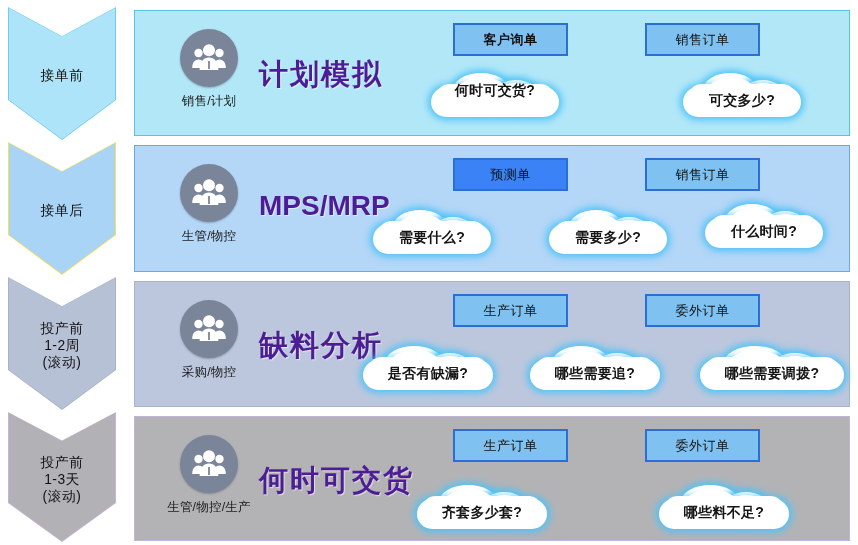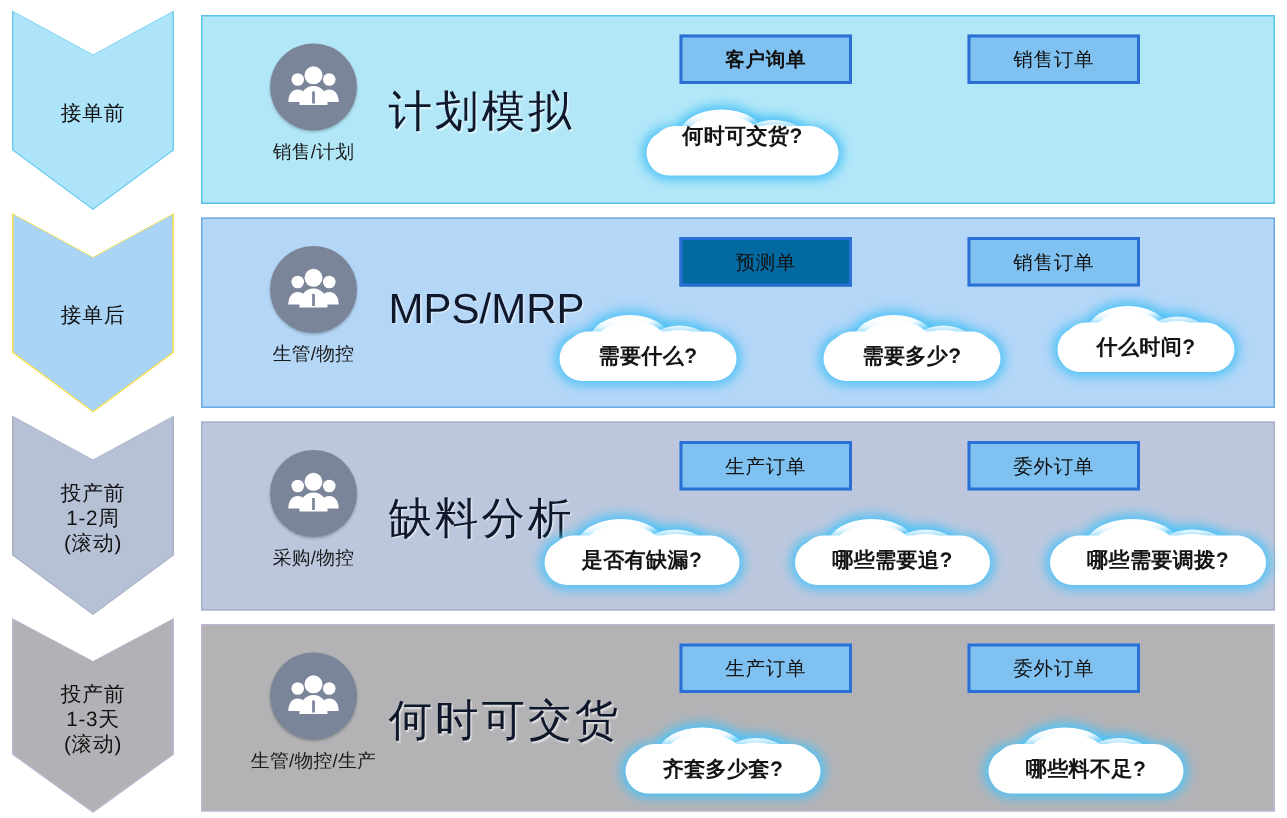--- a/index.html
+++ b/index.html
@@ -95,24 +95,25 @@
     white-space: nowrap;
     letter-spacing: 0.2px;
   }
 
   
   .proc-title {
     position: absolute;
     left: 124px;
     top: 44px;
     font-size: 29px;
-    color: #0f172a;
+    color: #4c1d95;
     letter-spacing: 2px;
     text-shadow: 1px 1px 1px rgba(255,255,255,0.6);
     white-space: nowrap;
+    font-weight: bold;
   }
   .proc-title.latin { letter-spacing: 0px; font-size: 28px; }
 
   
   .order-box {
     position: absolute;
     width: 115px;
     height: 33px;
     box-sizing: border-box;
     background: #7fc2f2;
@@ -232,20 +233,29 @@
   <div class="cloud" style="left:296px; top:60px; width:128px;align-items:center;">
     <div class="puff" style="left: 22px; top: 2px; width: 56px; height: 34px; background: rgb(255, 255, 255); box-shadow: rgb(79, 195, 247) 0px 0px 7px 3px;"></div>
     <div class="puff" style="left: 62px; top: 9px; width: 46px; height: 30px; background: rgb(255, 255, 255); box-shadow: rgb(79, 195, 247) 0px 0px 7px 3px;"></div>
     <div class="cloud-body" style="background: rgb(255, 255, 255); box-shadow: rgb(79, 195, 247) 0px 0px 7px 3px;"></div>
     <div class="mask" style="background: rgb(255, 255, 255);"></div>
     <div class="mask2" style="left: 26px; top: 6px; width: 50px; height: 30px; background: rgb(255, 255, 255);"></div>
     <div class="mask2" style="left: 64px; top: 12px; width: 42px; height: 26px; background: rgb(255, 255, 255);"></div>
     <span class="cloud-text">何时可交货?</span>
   </div>
 
+  <div class="cloud" style="left:548px; top:60px; width:118px;">
+    <div class="puff" style="left: 20px; top: 2px; width: 54px; height: 34px; background: rgb(255, 255, 255); box-shadow: rgb(79, 195, 247) 0px 0px 7px 3px;"></div>
+    <div class="puff" style="left: 58px; top: 9px; width: 44px; height: 30px; background: rgb(255, 255, 255); box-shadow: rgb(79, 195, 247) 0px 0px 7px 3px;"></div>
+    <div class="cloud-body" style="background: rgb(255, 255, 255); box-shadow: rgb(79, 195, 247) 0px 0px 7px 3px;"></div>
+    <div class="mask" style="background: rgb(255, 255, 255);"></div>
+    <div class="mask2" style="left: 24px; top: 6px; width: 48px; height: 30px; background: rgb(255, 255, 255);"></div>
+    <div class="mask2" style="left: 60px; top: 12px; width: 40px; height: 26px; background: rgb(255, 255, 255);"></div>
+    <span class="cloud-text">可交多少?</span>
+  </div>
 </div>
 
 <div class="row-panel" id="row1">
   <div class="role-block">
     <div class="role-circle" style="background: rgb(122, 133, 153);">
       <svg width="36" height="32" viewBox="0 0 36 32" aria-hidden="true">
         <g fill="#ffffff">
           <circle cx="7.5" cy="11" r="4.2"></circle>
           <path d="M1.2 26 C1.2 20.5 4 17.6 7.5 17.6 C11 17.6 13.8 20.5 13.8 26 Z"></path>
           <circle cx="28.5" cy="11" r="4.2"></circle>
@@ -254,21 +264,21 @@
           <path d="M8.6 28 C8.6 19.6 12.6 15.4 18 15.4 C23.4 15.4 27.4 19.6 27.4 28 Z"></path>
           <rect x="17.1" y="19" width="1.8" height="8" fill="#7a8599"></rect>
         </g>
       </svg>
     </div>
     <div class="role-label">生管/物控</div>
   </div>
 
   <div class="proc-title latin">MPS/MRP</div>
 
-  <div class="order-box b0" style="background: #0369a1; border-color: rgb(42, 111, 212);">预测单</div>
+  <div class="order-box b0" style="background: #3b82f6; border-color: rgb(42, 111, 212);">预测单</div>
   <div class="order-box b1" style="background: rgb(127, 194, 242); border-color: rgb(42, 111, 212);">销售订单</div>
 
   <div class="cloud" style="left:414px; top:62px; width:118px;">
     <div class="puff" style="left: 20px; top: 2px; width: 54px; height: 34px; background: rgb(255, 255, 255); box-shadow: rgb(79, 195, 247) 0px 0px 7px 3px;"></div>
     <div class="puff" style="left: 58px; top: 9px; width: 44px; height: 30px; background: rgb(255, 255, 255); box-shadow: rgb(79, 195, 247) 0px 0px 7px 3px;"></div>
     <div class="cloud-body" style="background: rgb(255, 255, 255); box-shadow: rgb(79, 195, 247) 0px 0px 7px 3px;"></div>
     <div class="mask" style="background: rgb(255, 255, 255);"></div>
     <div class="mask2" style="left: 24px; top: 6px; width: 48px; height: 30px; background: rgb(255, 255, 255);"></div>
     <div class="mask2" style="left: 60px; top: 12px; width: 40px; height: 26px; background: rgb(255, 255, 255);"></div>
     <span class="cloud-text">需要多少?</span>

